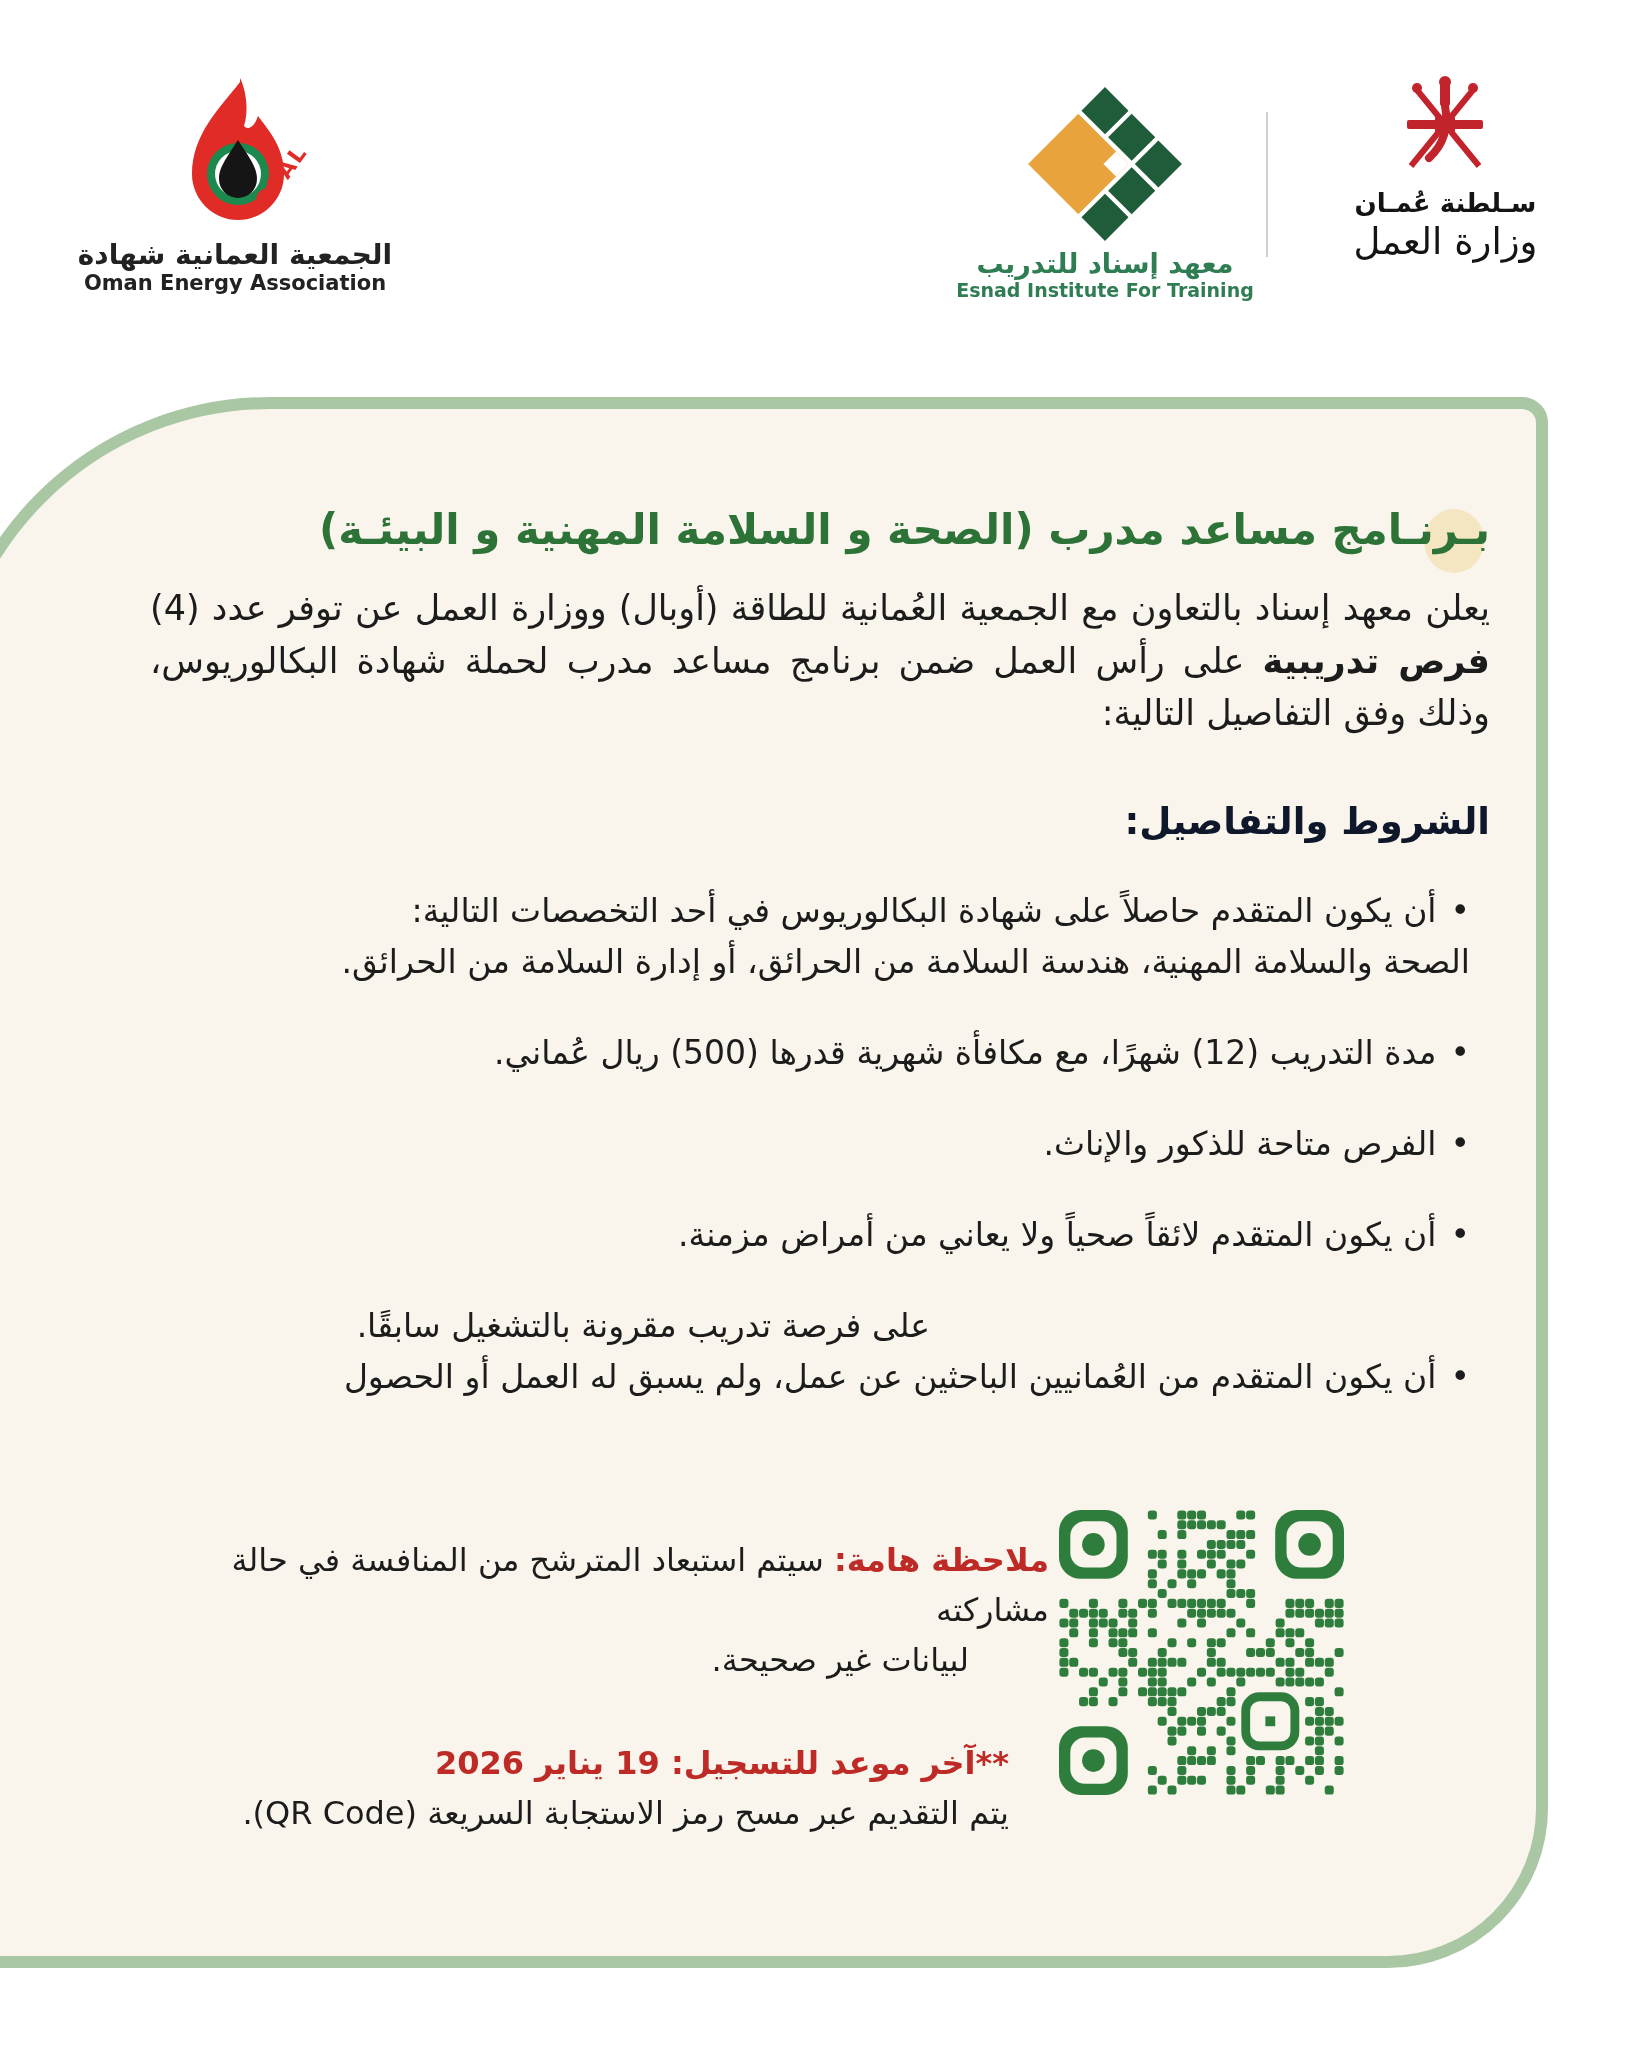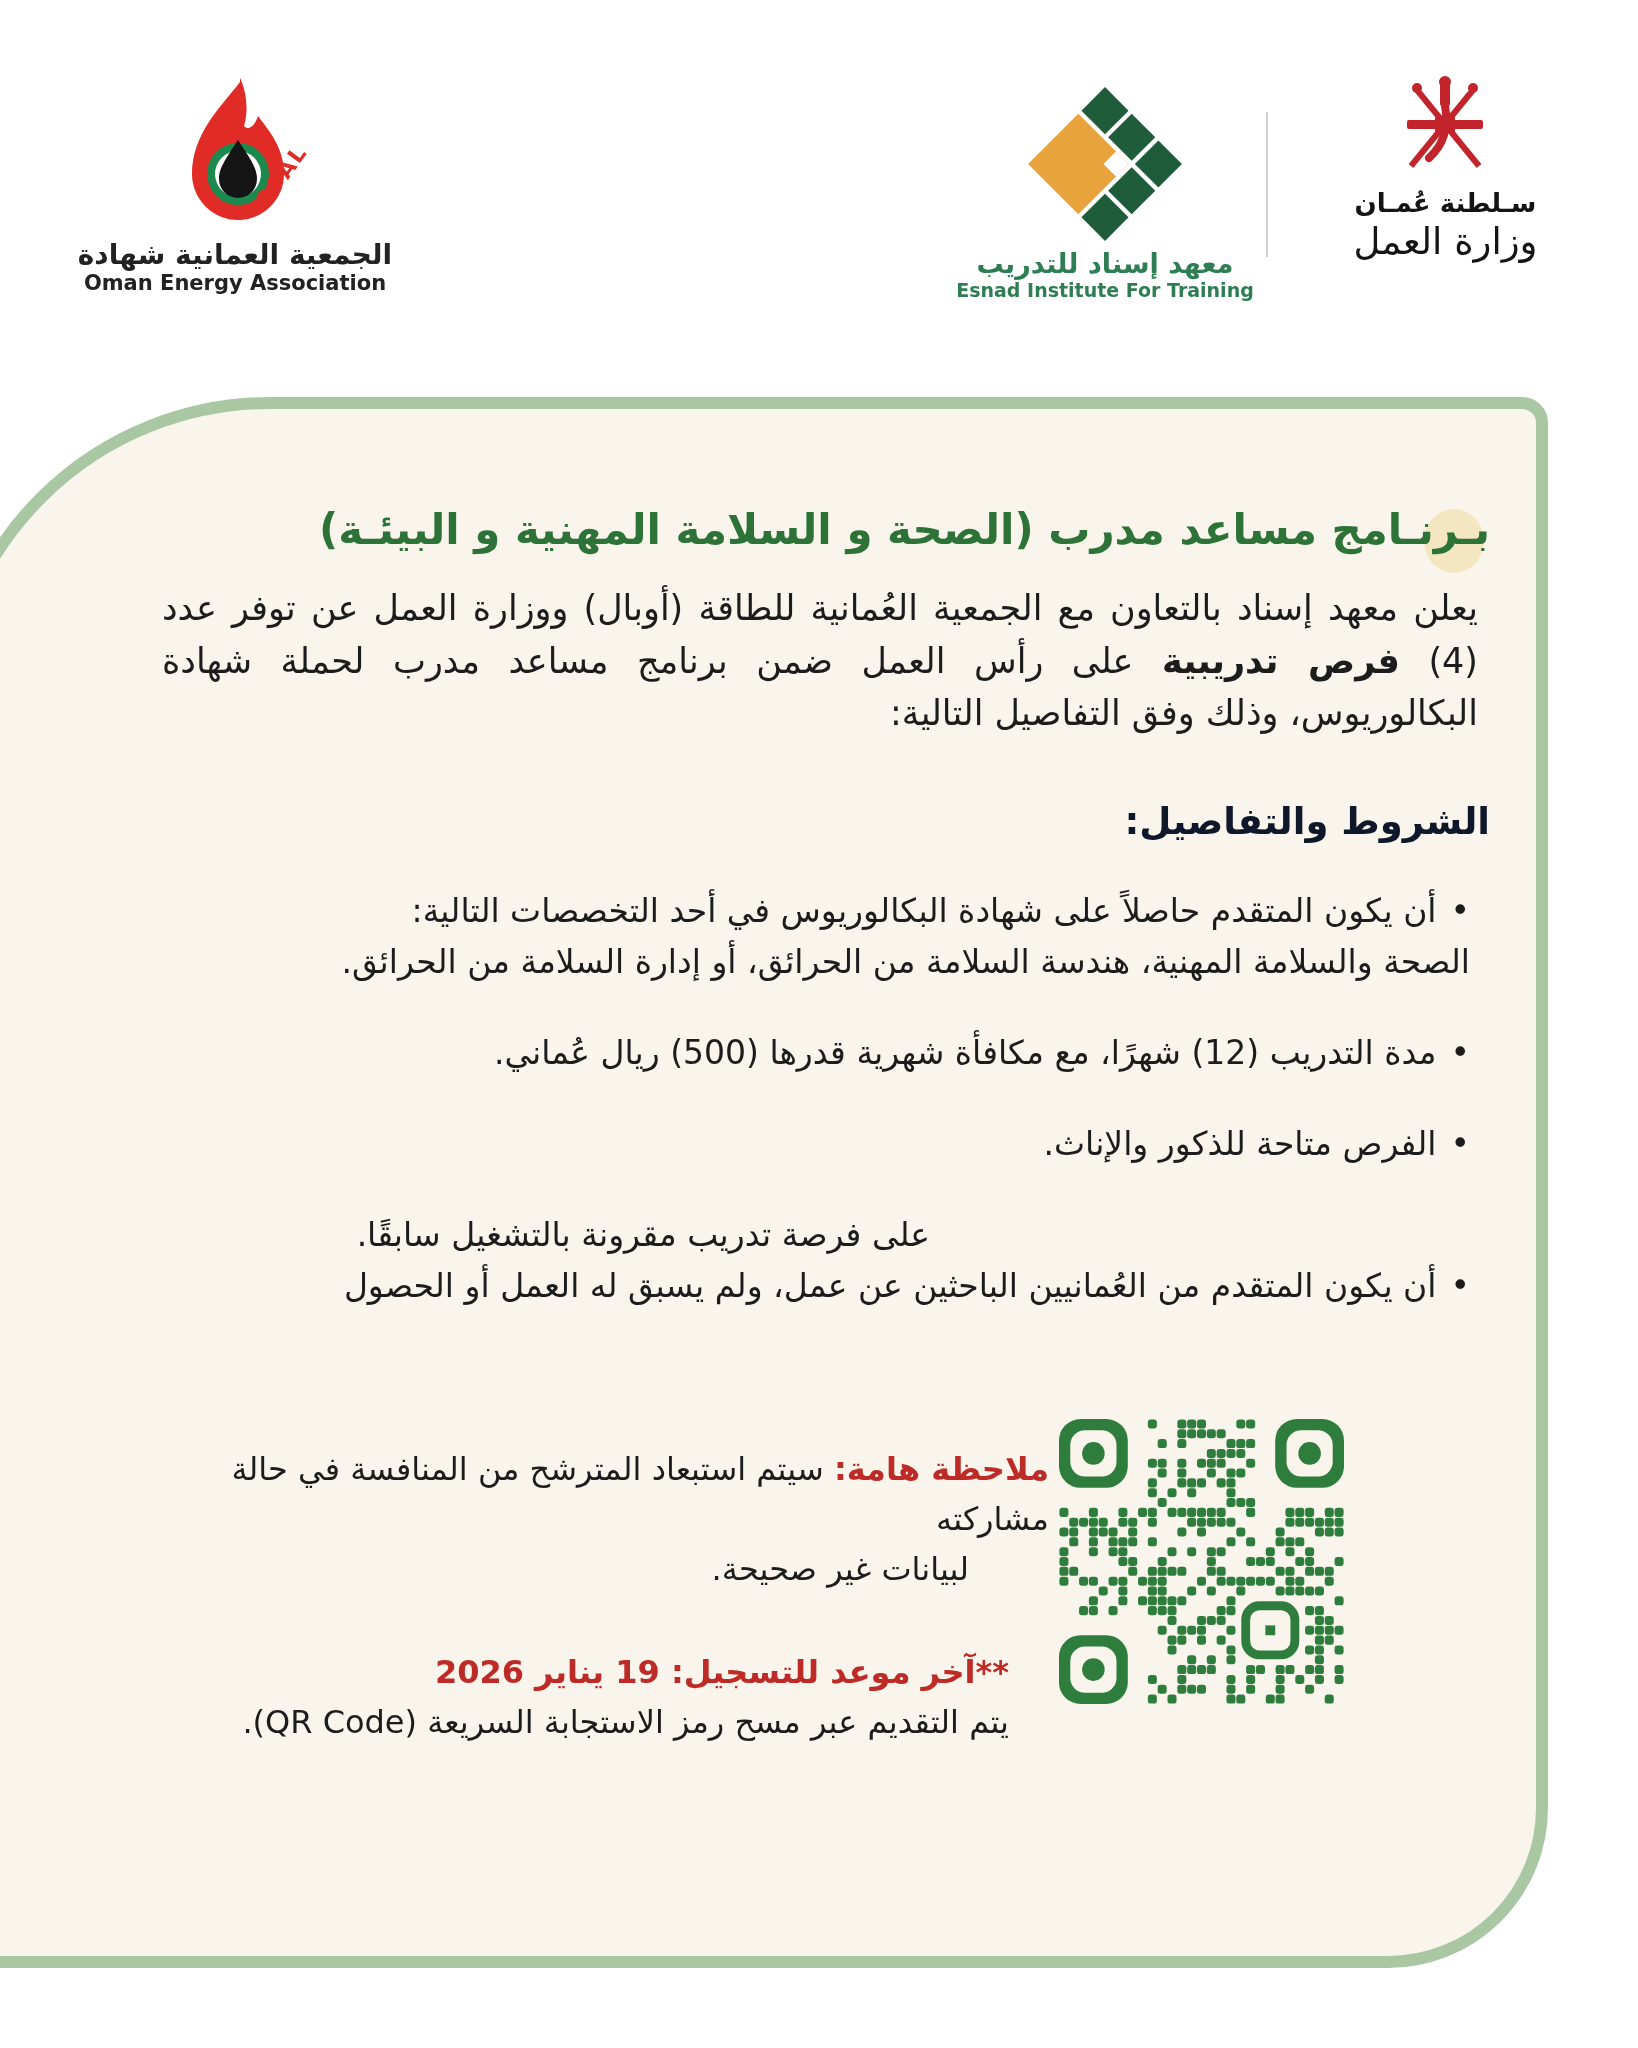--- a/index.html
+++ b/index.html
@@ -31,21 +31,21 @@
   .min-country{font-size:26px;font-weight:bold;color:#141414;letter-spacing:1px;}
   .min-name{font-size:37px;font-weight:normal;color:#141414;margin-top:2px;}
 
   
   .card{position:absolute;left:-60px;top:397px;width:1608px;height:1571px;box-sizing:border-box;
         background:#F9F5EC;border:12px solid #A9C7A3;border-radius:330px 26px 160px 0;
         padding:96px 46px 0 198px;direction:rtl;}
   .title-highlight{position:absolute;top:100px;right:52px;width:60px;height:64px;border-radius:50%;
         background:#F4E6C0;}
   .title{position:relative;z-index:1;margin:0 0 28px;font-size:42px;font-weight:bold;color:#2D7236;}
-  .intro{margin:12px;font-size:35px;line-height:1.5;text-align:justify;color:#1c1c1c;}
+  .intro{margin:0;font-size:35px;line-height:1.5;text-align:justify;color:#1c1c1c;}
   .intro b{font-weight:bold;}
   .terms-heading{margin:60px 0 0;font-size:37px;font-weight:bold;color:#0f172a;}
 
   .bullets{list-style:none;margin:42px 0 0;padding:0 20px 0 0;font-size:33px;line-height:1.55;}
   .bullets li{margin-bottom:40px;}
   .b-line{text-align:right;}
   .b-marker{margin-left:14px;}
   .indent-lg{padding-right:540px;}
 
   .footer-row{display:flex;align-items:flex-start;margin-top:108px;}
@@ -127,20 +127,23 @@
     <ul class="bullets">
       <li>
         <div class="b-line"><span class="b-marker">•</span><span>أن يكون المتقدم حاصلاً على شهادة البكالوريوس في أحد التخصصات التالية:</span></div>
         <div class="b-line">الصحة والسلامة المهنية، هندسة السلامة من الحرائق، أو إدارة السلامة من الحرائق.</div>
       </li>
       <li>
         <div class="b-line"><span class="b-marker">•</span><span>مدة التدريب (12) شهرًا، مع مكافأة شهرية قدرها (500) ريال عُماني.</span></div>
       </li>
       <li>
         <div class="b-line"><span class="b-marker">•</span><span>الفرص متاحة للذكور والإناث.</span></div>
+      </li>
+      <li>
+        <div class="b-line"><span class="b-marker">•</span><span>أن يكون المتقدم لائقاً صحياً ولا يعاني من أمراض مزمنة.</span></div>
       </li>
       <li>
         <div class="b-line indent-lg">على فرصة تدريب مقرونة بالتشغيل سابقًا.</div>
         <div class="b-line"><span class="b-marker">•</span><span>أن يكون المتقدم من العُمانيين الباحثين عن عمل، ولم يسبق له العمل أو الحصول</span></div>
       </li>
     </ul>
 
     <div class="footer-row">
       <div class="qr-wrap">
         <svg id="qr" width="285" height="285" viewBox="0 0 29 29">

